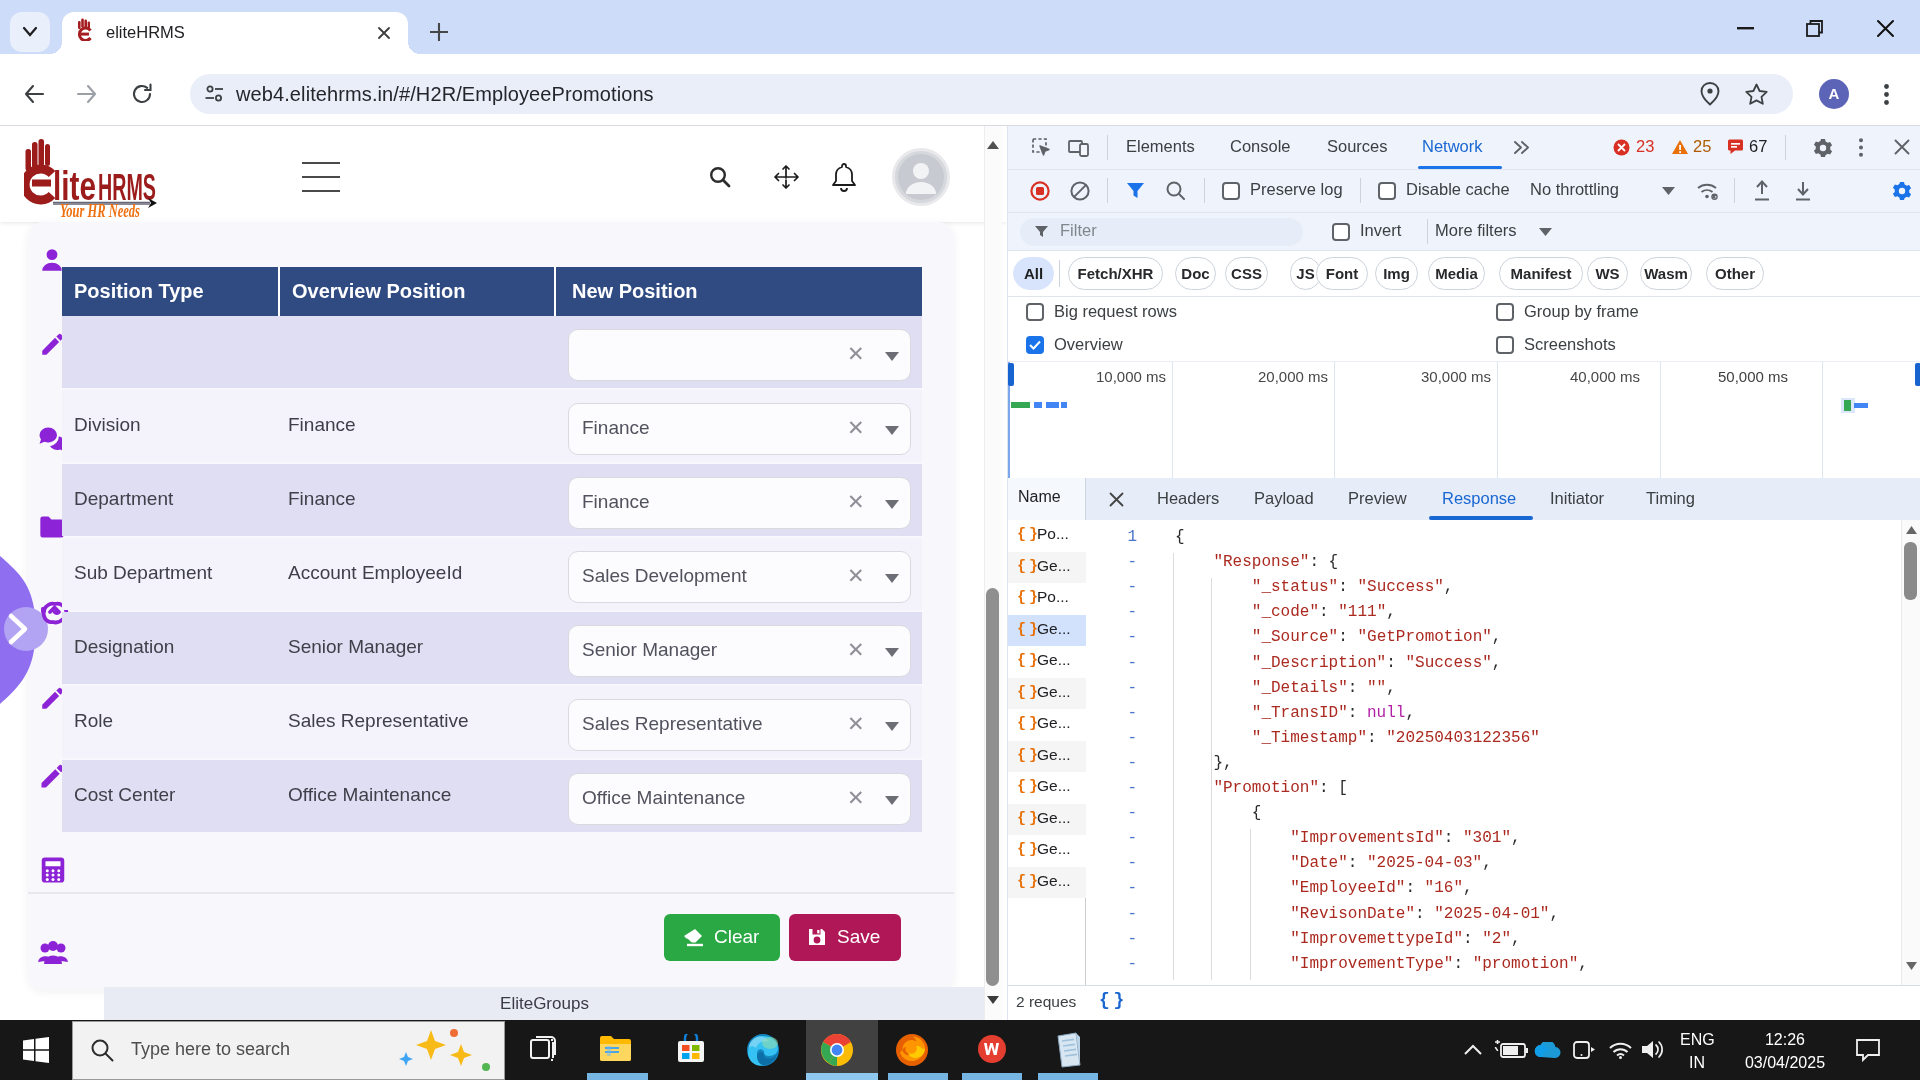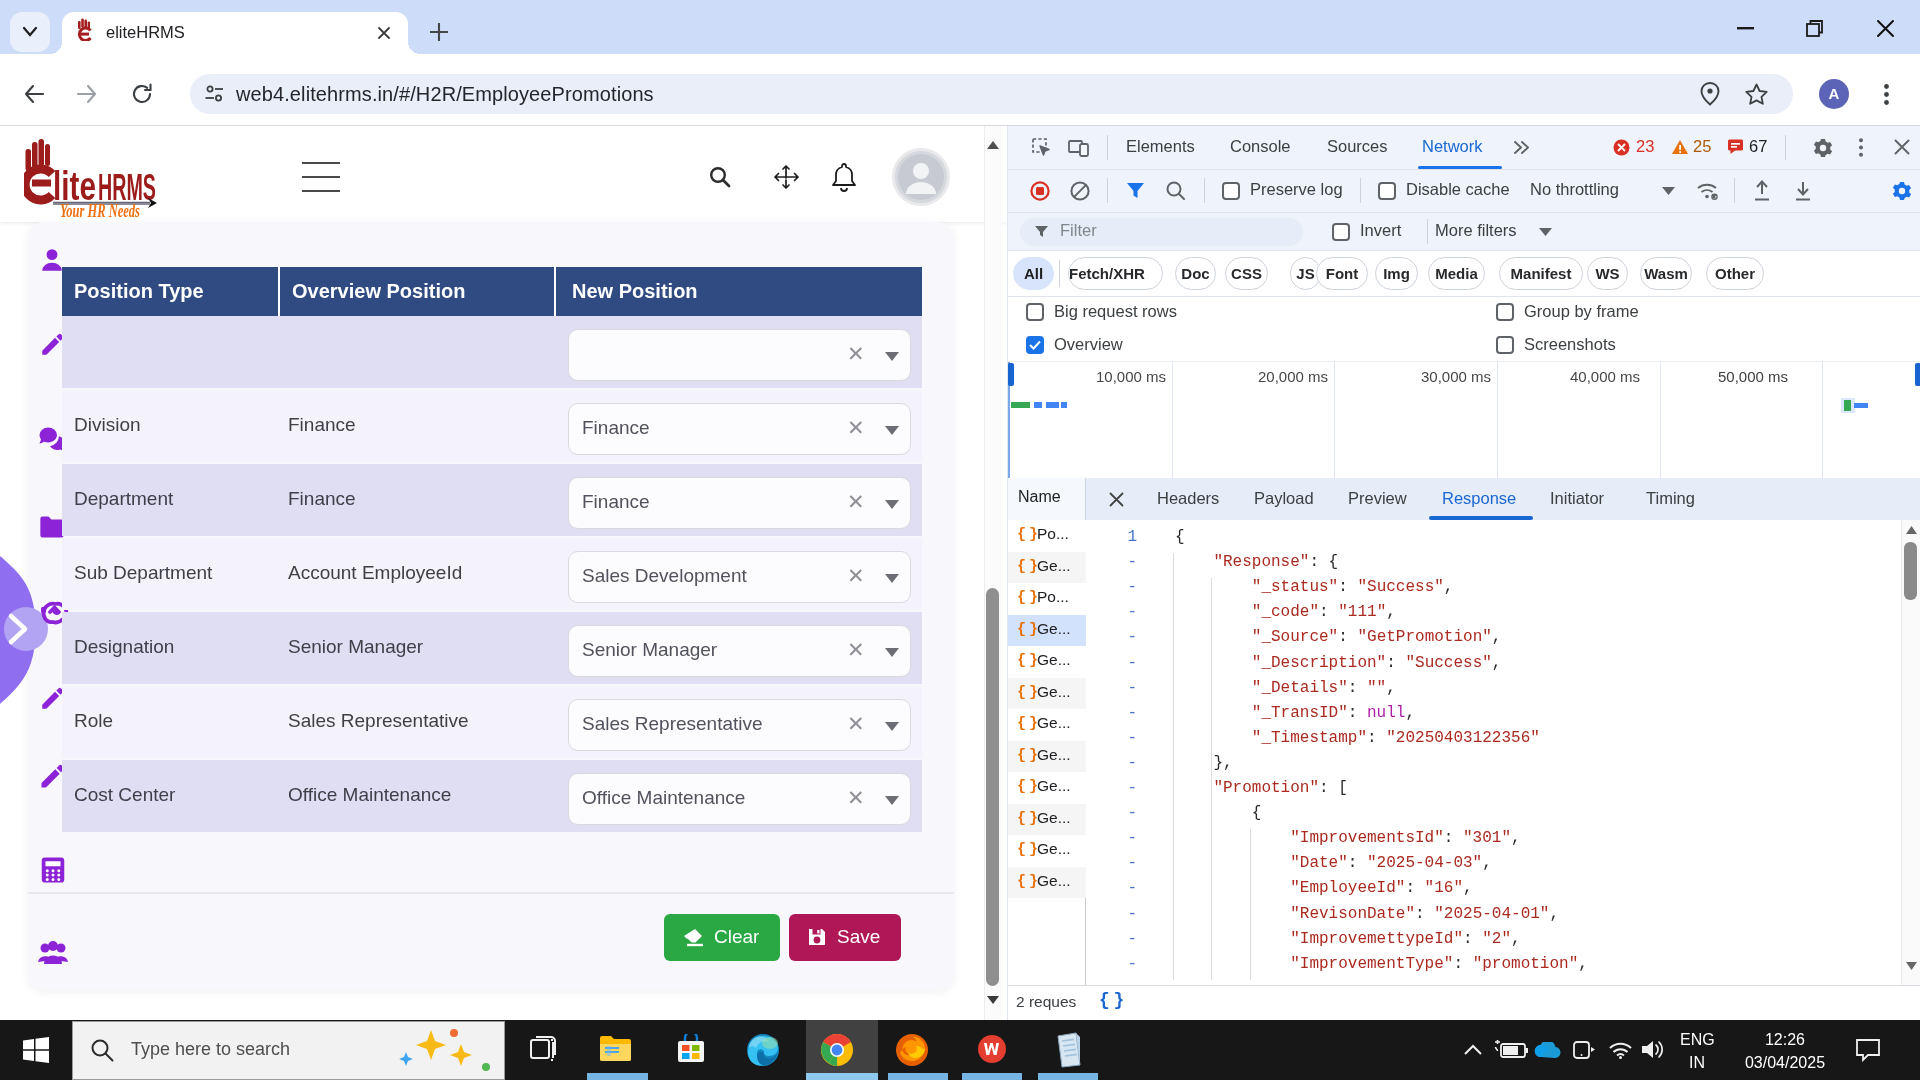--- a/index.html
+++ b/index.html
@@ -305,20 +305,21 @@
   </div>
   <div class="abs btn" style="left:789px;width:112px;background:#b01757">
     <svg style="position:absolute;left:18px;top:13px" width="20" height="20" viewBox="0 0 20 20">
         <path d="M2 2 H15 L18 5 V18 H2 z" fill="#fff"></path>
         <rect x="5.5" y="2" width="8" height="5.5" fill="#b01757"></rect>
         <rect x="10.2" y="3" width="2.3" height="3.4" fill="#fff"></rect>
         <circle cx="10" cy="13" r="3.4" fill="#b01757"></circle>
       </svg>
     <span style="position:absolute;left:48px;top:12px">Save</span>
   </div>
+  <div class="abs" id="footer">EliteGroups</div>
 
   <div class="abs" style="left:984px;top:0;width:18px;height:894px;background:#fbfbfb;border-left:1px solid #ededed"></div>
   <svg class="abs" style="left:986px;top:14px" width="14" height="10" viewBox="0 0 14 10">
       <path d="M7 1 L13 9 H1 z" fill="#505050"></path>
     </svg>
   <div class="abs" style="left:986px;top:462px;width:13px;height:398px;background:#8f8f8f;border-radius:7px"></div>
   <svg class="abs" style="left:986px;top:869px" width="14" height="10" viewBox="0 0 14 10">
       <path d="M7 9 L13 1 H1 z" fill="#3a3a3a"></path>
     </svg>
 </div>
@@ -434,21 +435,21 @@
   <div class="lbl" style="left:352px;top:95px">Invert</div>
   <div class="sep-v" style="left:419px;top:93px;height:25px"></div>
   <div class="lbl" style="left:427px;top:95px">More filters</div>
   <svg class="abs" style="left:531px;top:102px" width="13" height="8" viewBox="0 0 13 8">
       <path d="M0 0 L6.5 8 L13 0 z" fill="#5f6368"></path>
     </svg>
   <div class="hline" style="top:124px"></div>
 
   <div class="dt-row" id="chips" style="top:125px;height:45px;background:#fff">
       <div class="chip" style="left:5px;width:41px;padding:0;text-align:center;background:#d7e4fb;border-color:#d7e4fb;color:#1f1f1f;font-weight:bold;">All</div>
-      <div class="chip" style="left:60px;width:95px;padding:0;">Fetch/XHR</div>
+      <div class="chip" style="left:60px;width:95px;padding:0;text-align:center;">Fetch/XHR</div>
       <div class="chip" style="left:167px;width:41px;padding:0;text-align:center;">Doc</div>
       <div class="chip" style="left:217px;width:43px;padding:0;text-align:center;">CSS</div>
       <div class="chip" style="left:282px;width:31px;padding:0;text-align:center;">JS</div>
       <div class="chip" style="left:308px;width:52px;padding:0;text-align:center;">Font</div>
       <div class="chip" style="left:367px;width:43px;padding:0;text-align:center;">Img</div>
       <div class="chip" style="left:420px;width:57px;padding:0;text-align:center;">Media</div>
       <div class="chip" style="left:491px;width:84px;padding:0;text-align:center;">Manifest</div>
       <div class="chip" style="left:579px;width:41px;padding:0;text-align:center;">WS</div>
       <div class="chip" style="left:632px;width:52px;padding:0;text-align:center;">Wasm</div>
       <div class="chip" style="left:698px;width:58px;padding:0;text-align:center;">Other</div>

